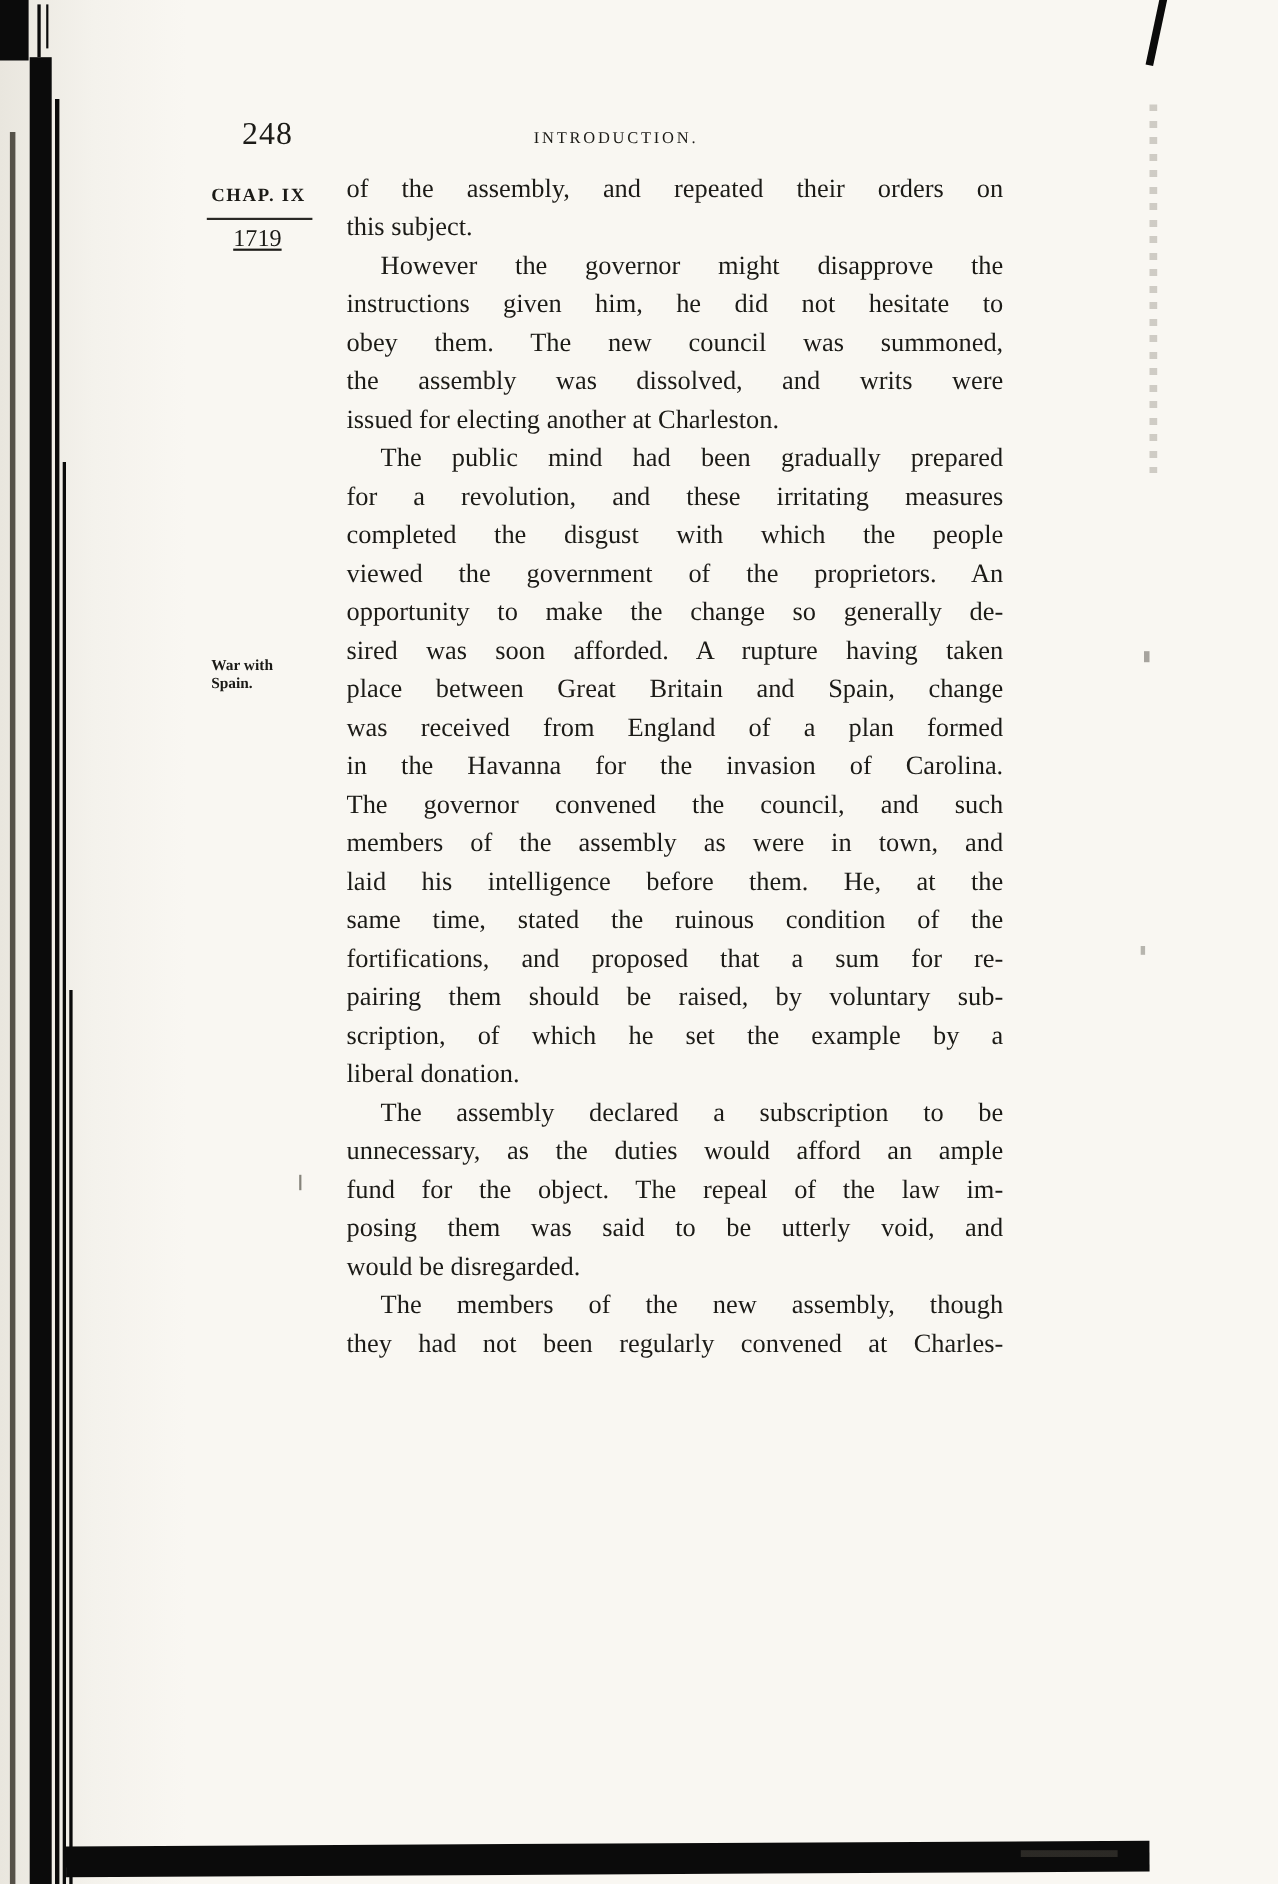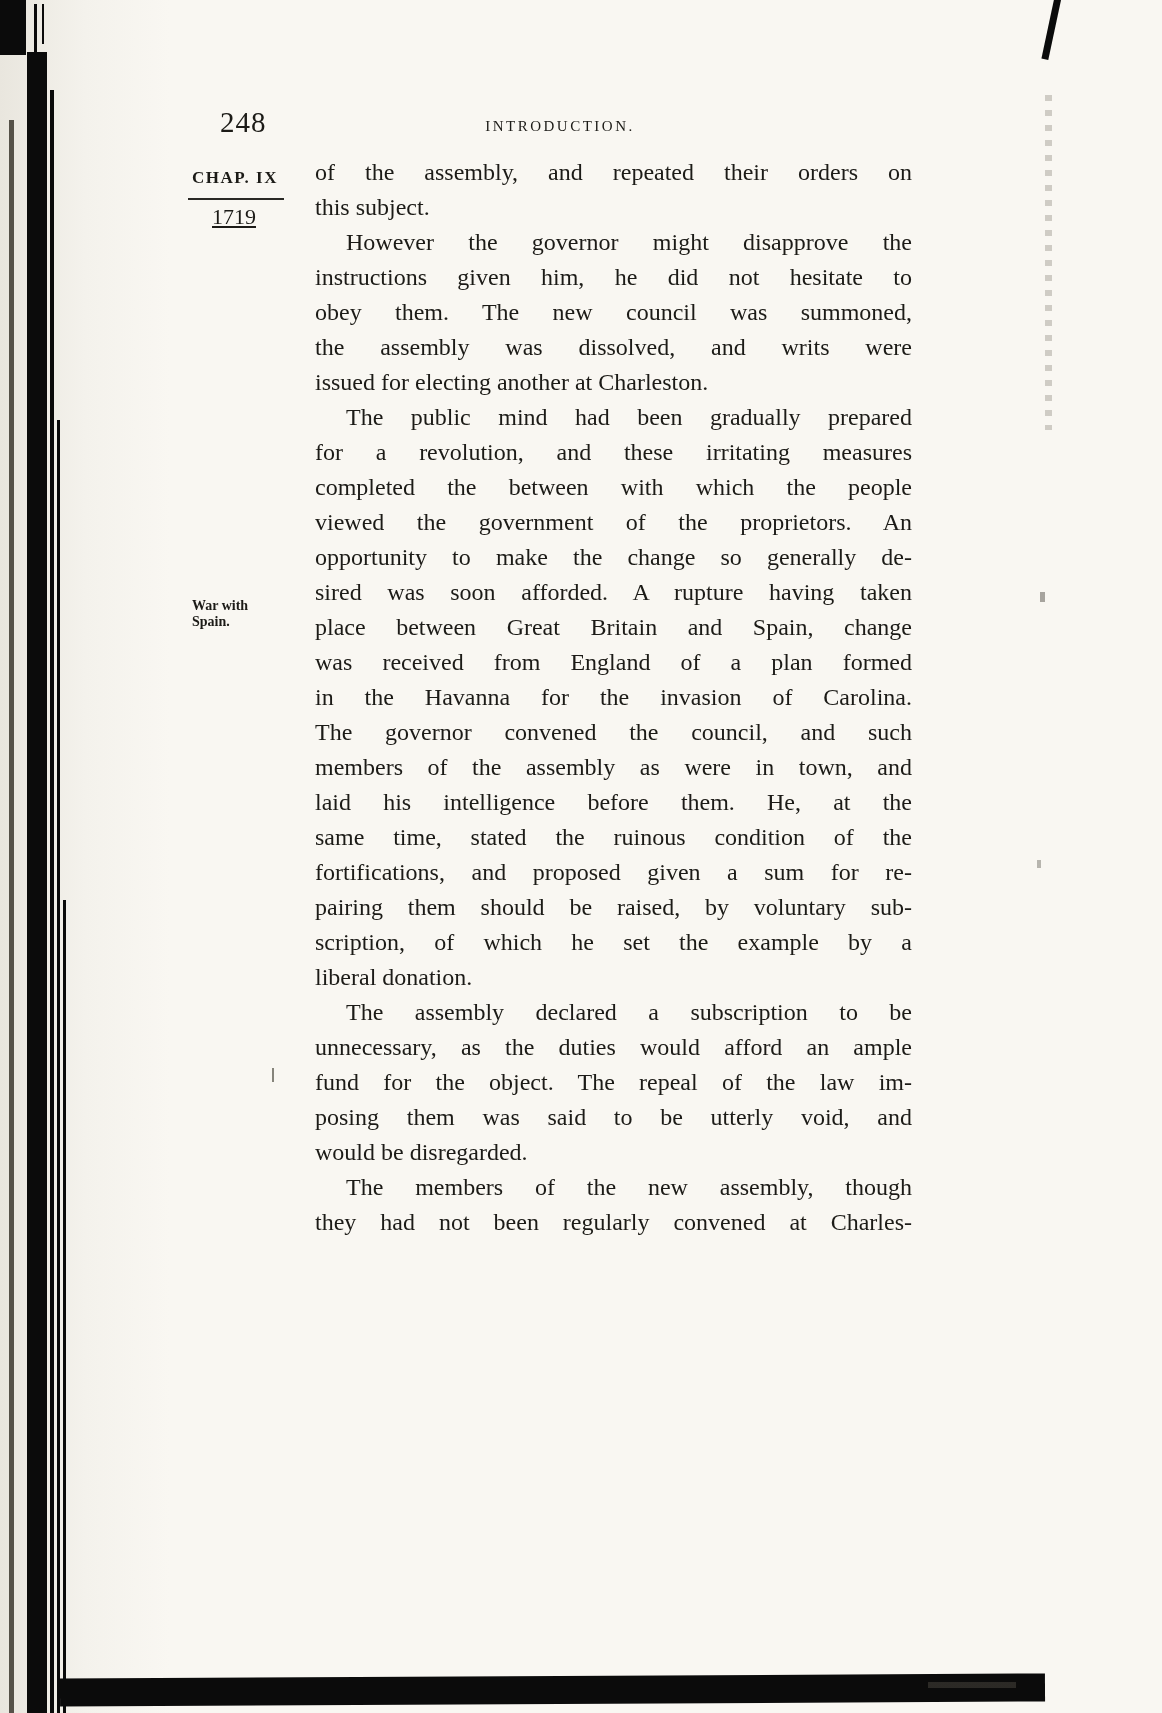--- a/index.html
+++ b/index.html
@@ -104,32 +104,32 @@
       <div class="para">
         <div class="line first-indent">However the governor might disapprove the</div>
         <div class="line">instructions given him, he did not hesitate to</div>
         <div class="line">obey them. The new council was summoned,</div>
         <div class="line">the assembly was dissolved, and writs were</div>
         <div class="line last">issued for electing another at Charleston.</div>
       </div>
       <div class="para">
         <div class="line first-indent">The public mind had been gradually prepared</div>
         <div class="line">for a revolution, and these irritating measures</div>
-        <div class="line">completed the between with which the people</div>
+        <div class="line">completed the disgust with which the people</div>
         <div class="line">viewed the government of the proprietors. An</div>
         <div class="line">opportunity to make the change so generally de-</div>
         <div class="line">sired was soon afforded. A rupture having taken</div>
         <div class="line">place between Great Britain and Spain, change</div>
         <div class="line">was received from England of a plan formed</div>
         <div class="line">in the Havanna for the invasion of Carolina.</div>
         <div class="line">The governor convened the council, and such</div>
         <div class="line">members of the assembly as were in town, and</div>
         <div class="line">laid his intelligence before them. He, at the</div>
         <div class="line">same time, stated the ruinous condition of the</div>
-        <div class="line">fortifications, and proposed given a sum for re-</div>
+        <div class="line">fortifications, and proposed that a sum for re-</div>
         <div class="line">pairing them should be raised, by voluntary sub-</div>
         <div class="line">scription, of which he set the example by a</div>
         <div class="line last">liberal donation.</div>
       </div>
       <div class="para">
         <div class="line first-indent">The assembly declared a subscription to be</div>
         <div class="line">unnecessary, as the duties would afford an ample</div>
         <div class="line">fund for the object. The repeal of the law im-</div>
         <div class="line">posing them was said to be utterly void, and</div>
         <div class="line last">would be disregarded.</div>

